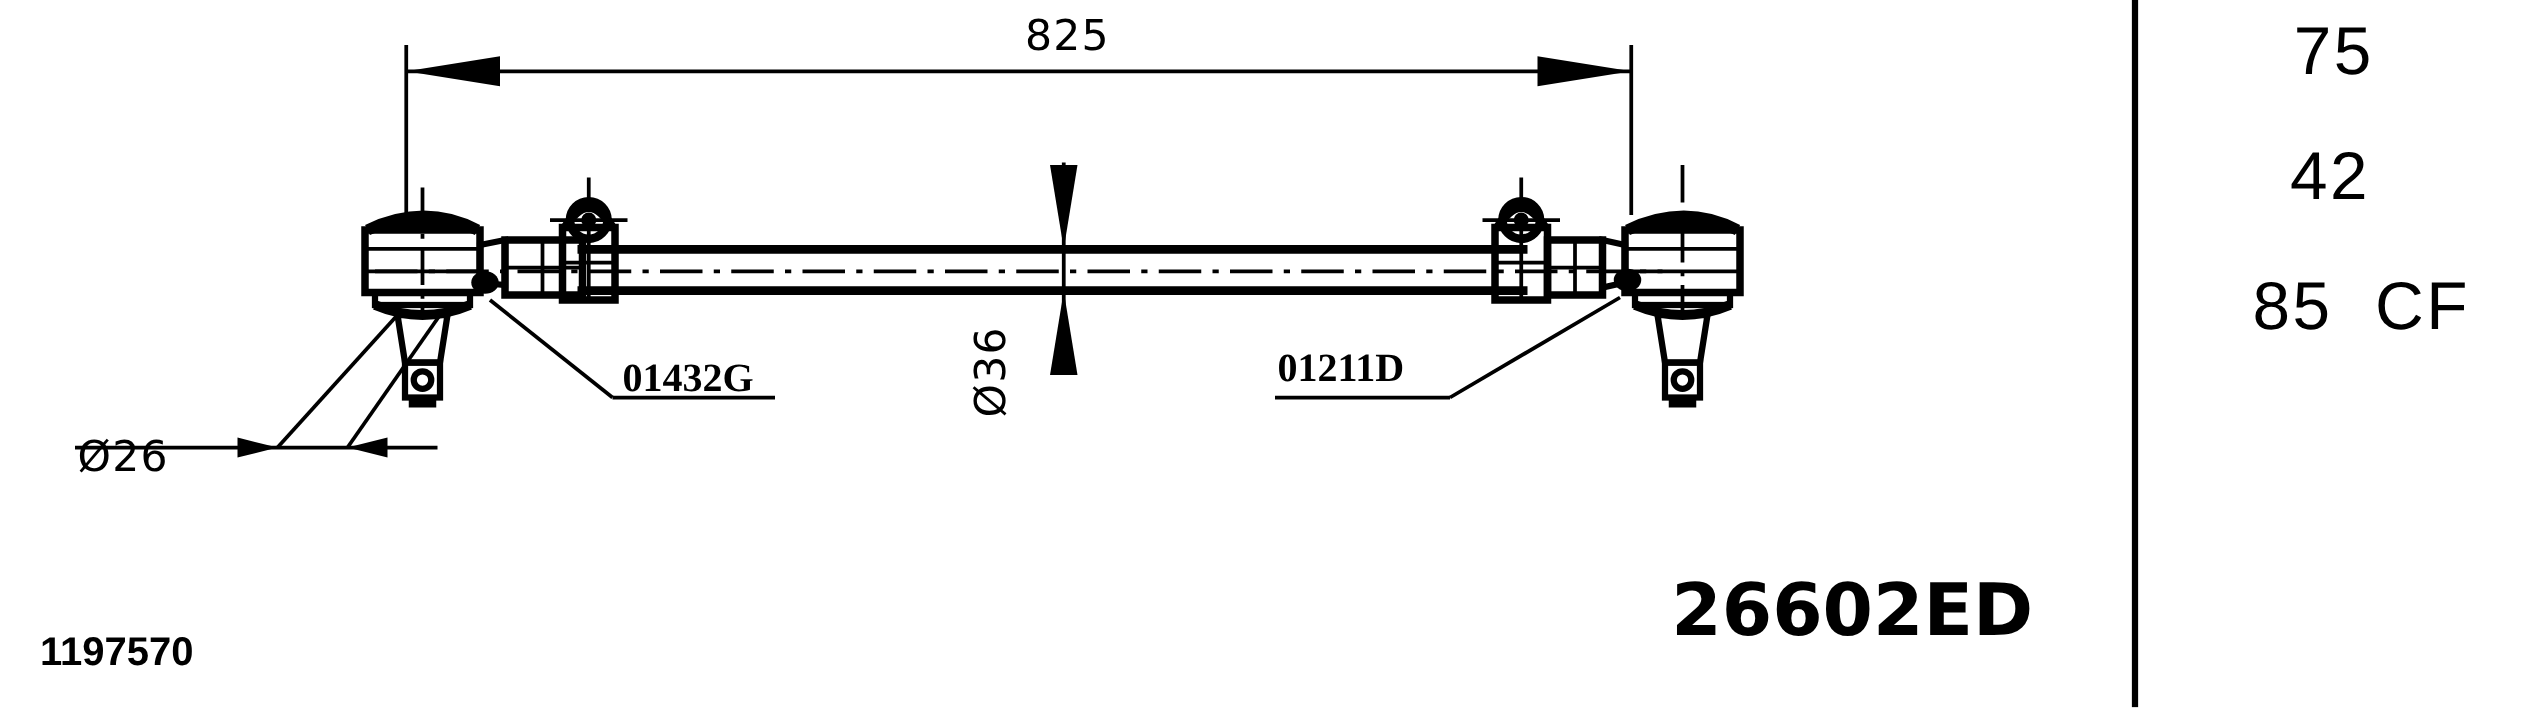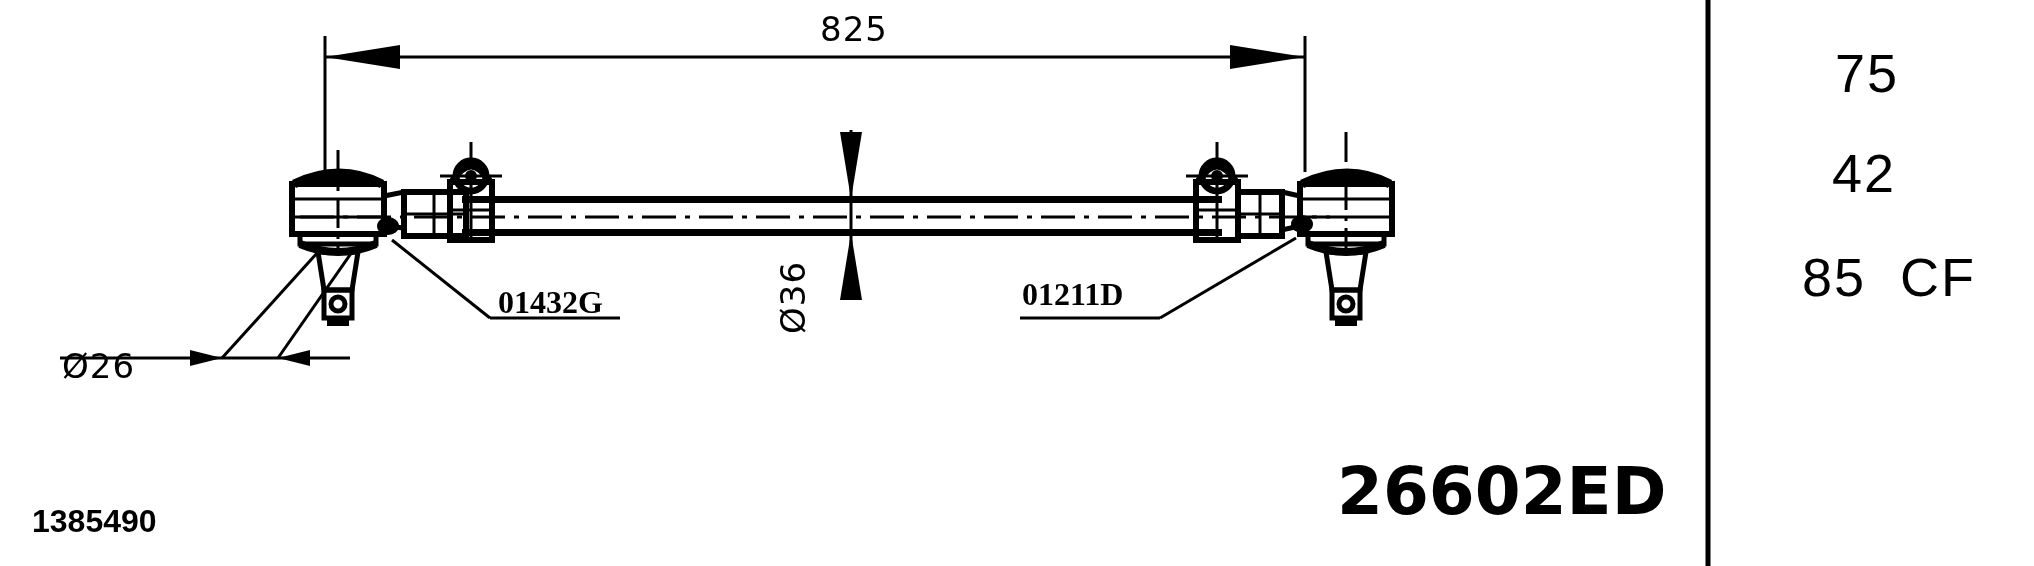--- a/index.html
+++ b/index.html
@@ -33,30 +33,29 @@
     font-family: Liberation Serif, serif;
     font-weight: 700;
     font-size: 32px;
     letter-spacing: 0px;
   }
 
   
   .bignum {
     font-family: "DejaVu Sans", sans-serif;
     font-weight: 700;
-    font-size: 66px;
+    font-size: 58px;
     letter-spacing: 0px;
   }
   
   .variant {
     font-family: "Liberation Sans", sans-serif;
     font-weight: 400;
     font-size: 54px;
     letter-spacing: 2px;
-    margin-top: 32px;
   }
   .weight {
     font-family: "DejaVu Sans", sans-serif;
     font-weight: 400;
     font-size: 32px;
     letter-spacing: 2px;
   }
   .drawno {
     font-family: "Liberation Sans", sans-serif;
     font-weight: 700;
@@ -223,15 +222,15 @@
 
   <div class="txt bignum" style="left:1337px; top:459px;">26602ED</div>
 
   <div class="txt variant" style="left:1835px; top:14px;">75</div>
 
   <div class="txt variant" style="left:1832px; top:114px;">42</div>
 
   <div class="txt variant" style="left:1802px; top:218px;">85  CF</div>
 
 
-  <div class="txt drawno" style="left:32px; top:505px;">1385490</div>
+  <div class="txt drawno" style="left:32px; top:505px;">1197570</div>
 
 </div>
 
 </body></html>

